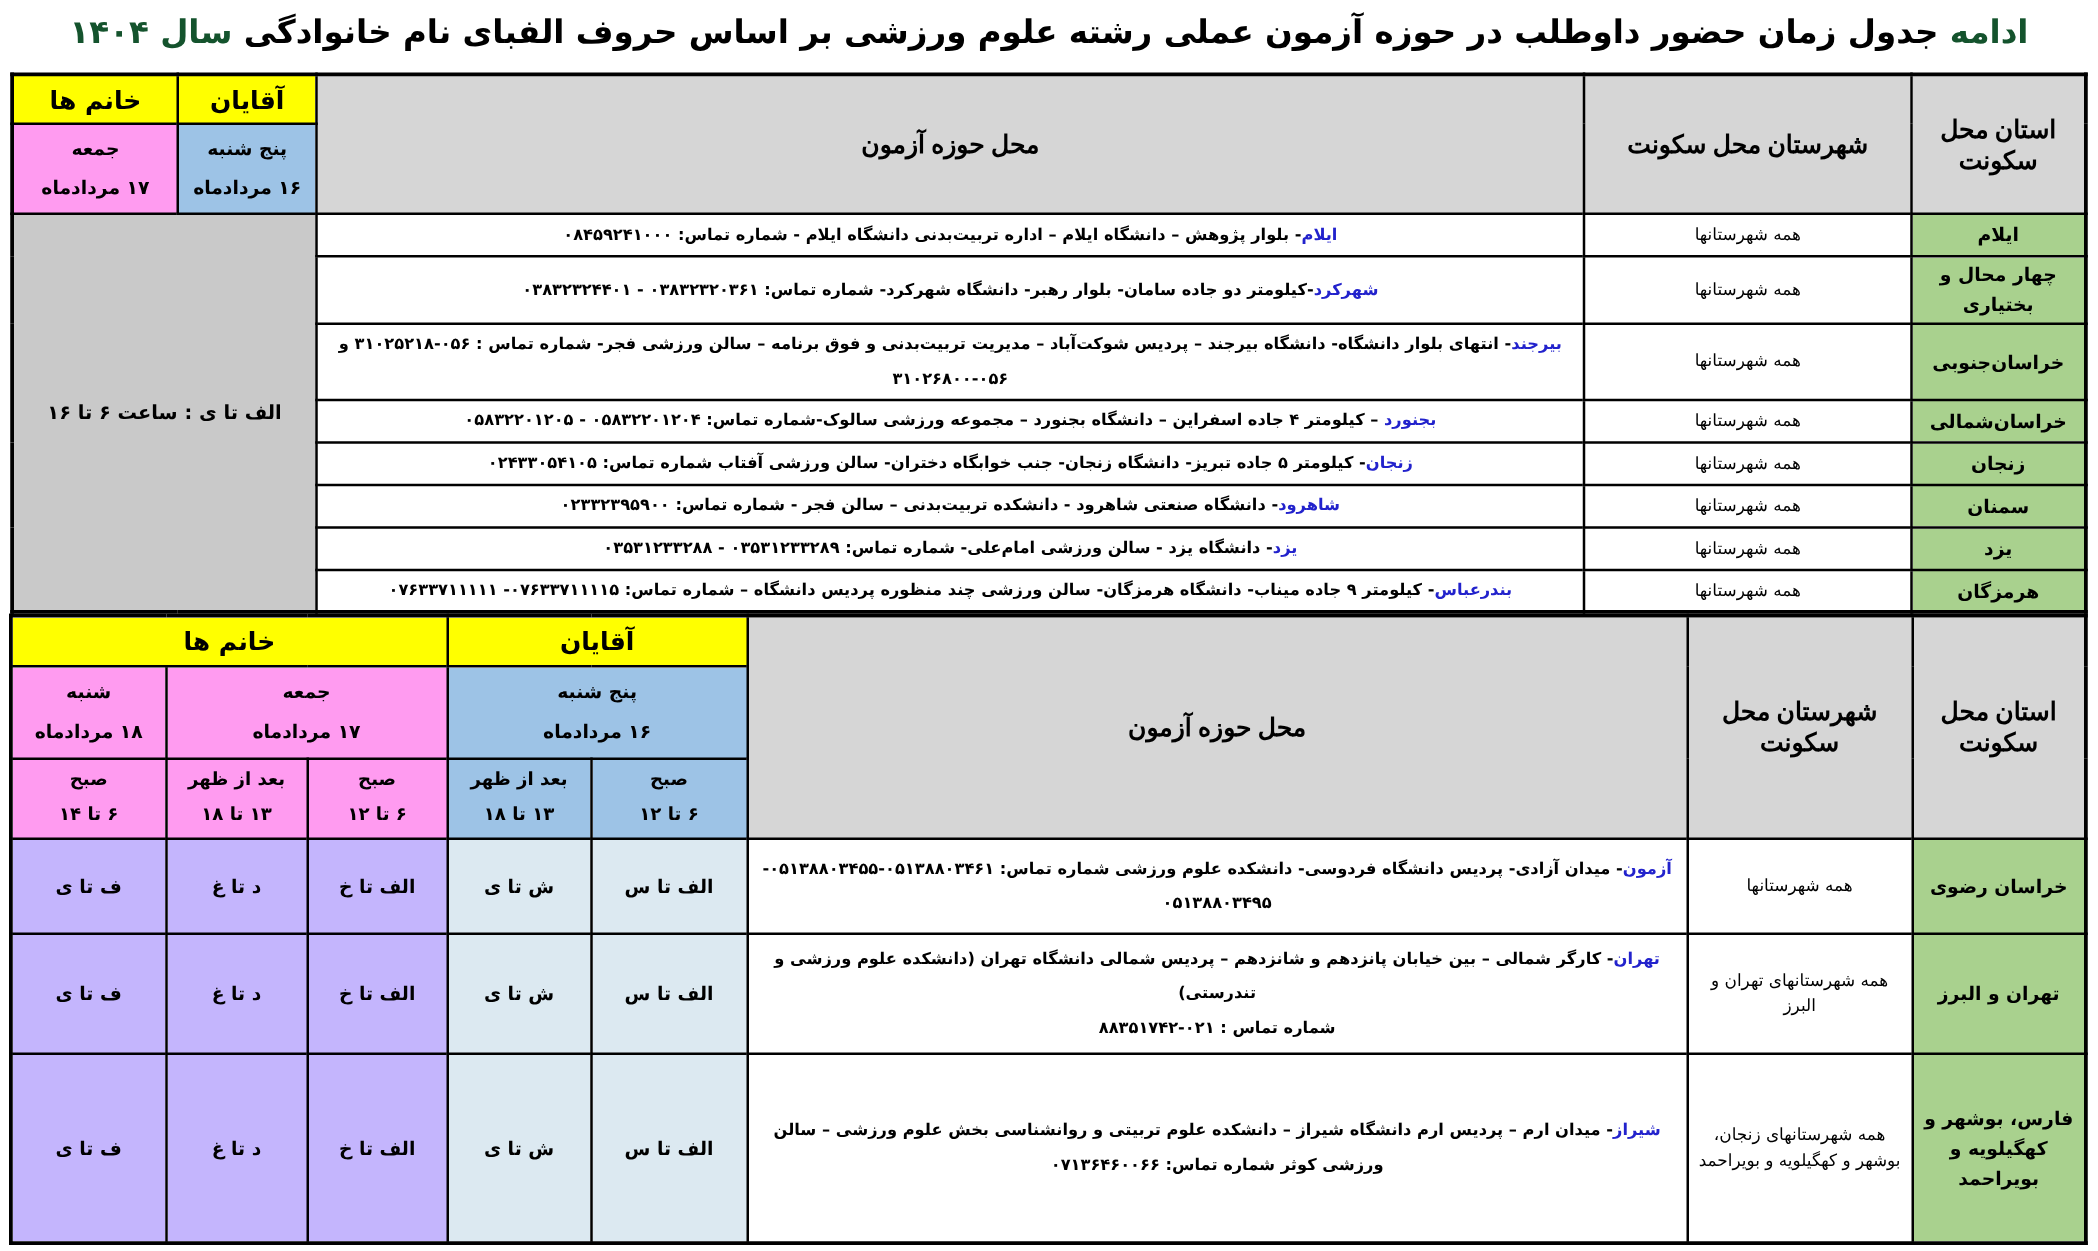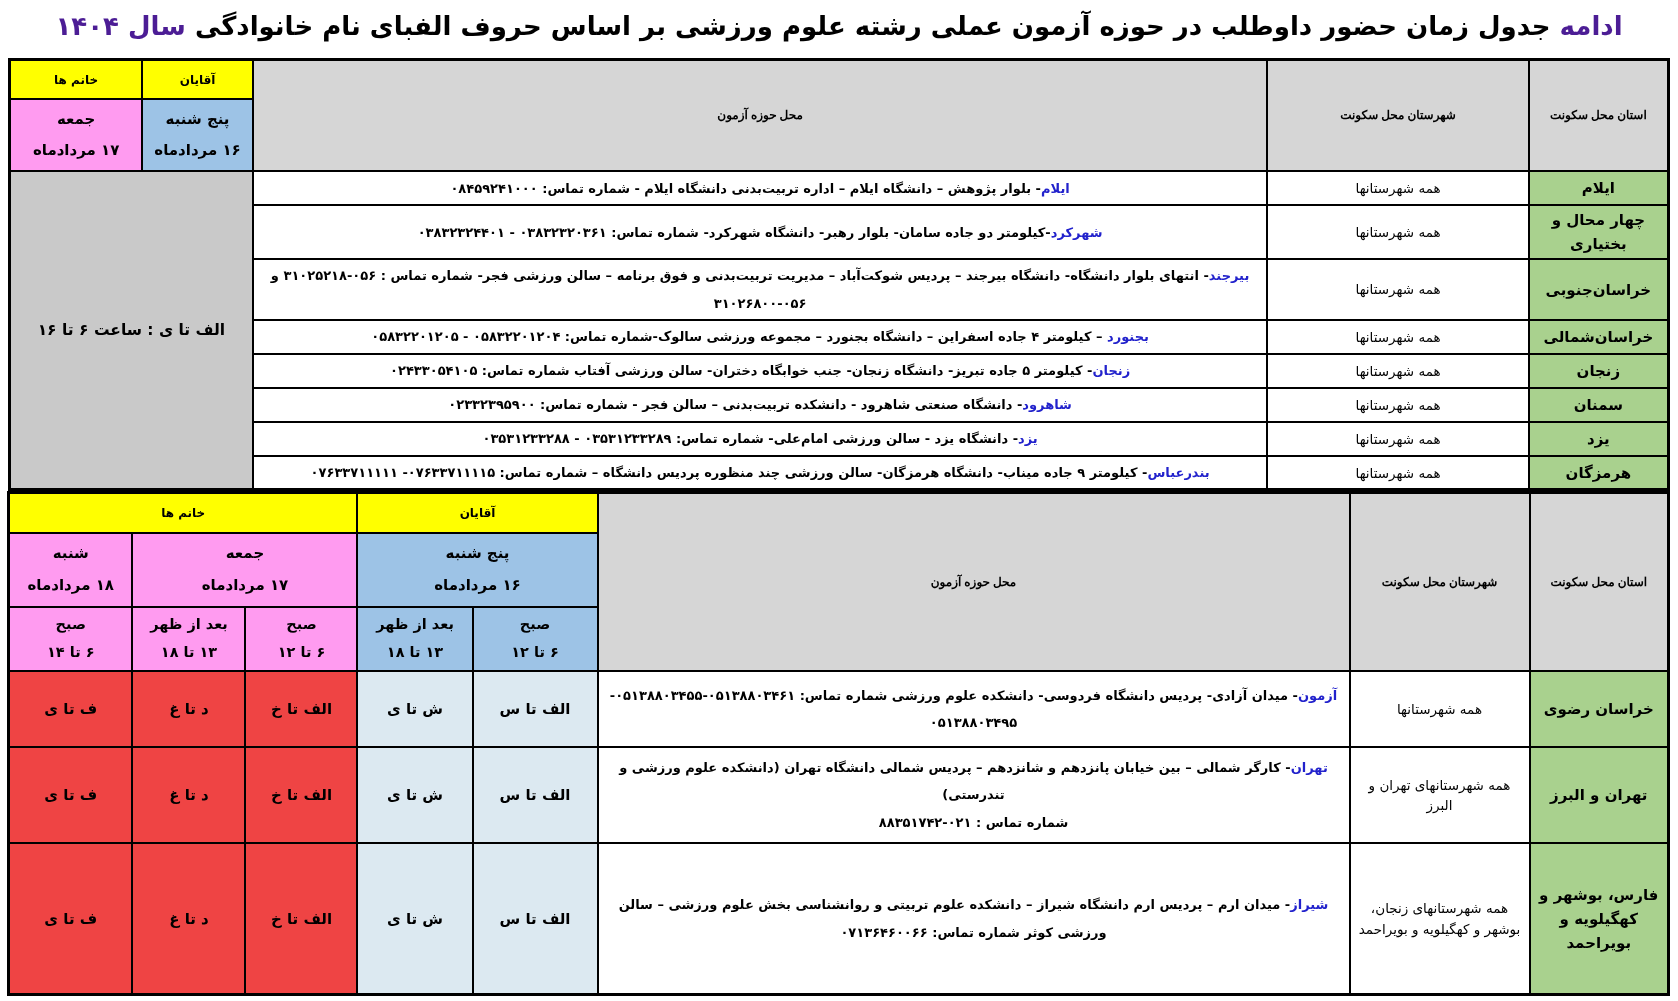--- a/index.html
+++ b/index.html
@@ -10,47 +10,47 @@
     overflow: hidden;
   }
   .title {
     text-align: center;
     font-size: 26px;
     font-weight: bold;
     margin: 10px 10px 14px;
     color: #000;
     line-height: 1.3;
   }
-  .red { color: #4c1d95; margin-top: 13px; }
+  .red { color: #14532d; margin-top: 13px; }
   table.t {
     border-collapse: collapse;
     table-layout: fixed;
     width: 1662px;
     margin: 0 8px 0 8px;
     border: 3px solid #000;
   }
   .t1 { margin-bottom: 32px; }
   td, th {
     border: 2px solid #000;
     text-align: center;
     vertical-align: middle;
     padding: 2px 4px;
     font-weight: bold;
     color: #000;
     overflow: hidden;
   }
   .yellow { background: #ffff00; }
   .pink   { background: #ff9bf0; margin-top: 46px; }
   .blue   { background: #9dc3e6; }
-  .lpink  { background: #ef4444; margin-left: 22px; }
+  .lpink  { background: #c4b5fd; margin-left: 22px; }
   .lblue  { background: #dce9f1; }
   .green  { background: #a9d18e; }
   .gray   { background: #d6d6d6; font-family: Liberation Serif, serif; }
   .gray2  { background: #c9c9c9; }
-  .hdr  { font-size: 12px; }
+  .hdr  { font-size: 20px; }
   .date { font-size: 15px; white-space: pre-line; line-height: 2.1; }
   .time { font-size: 14.5px; white-space: pre-line; line-height: 1.9; }
   .prov { font-size: 15px; line-height: 1.6; }
   .county { font-size: 13.5px; font-weight: normal; line-height: 1.5; border-radius: 13px; }
   .venue { font-size: 13px; line-height: 2.1; border-radius: 14px; }
   .venue .rest { white-space: pre-line; }
   .city { color: #2222cc; }
   .range { font-size: 15px; }
   .note { font-size: 15.5px; }
 </style>

